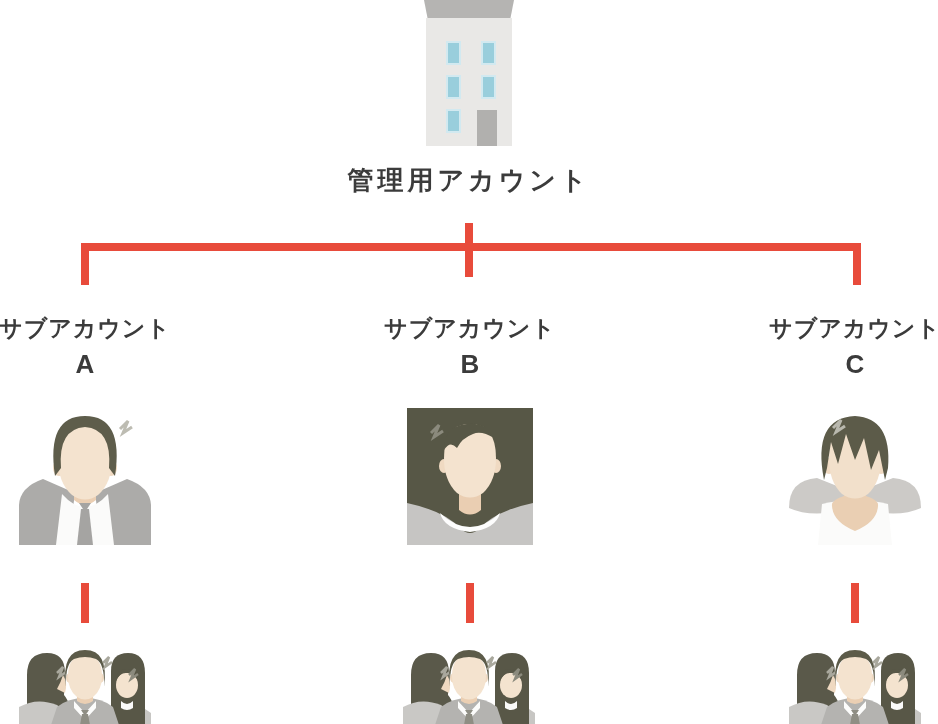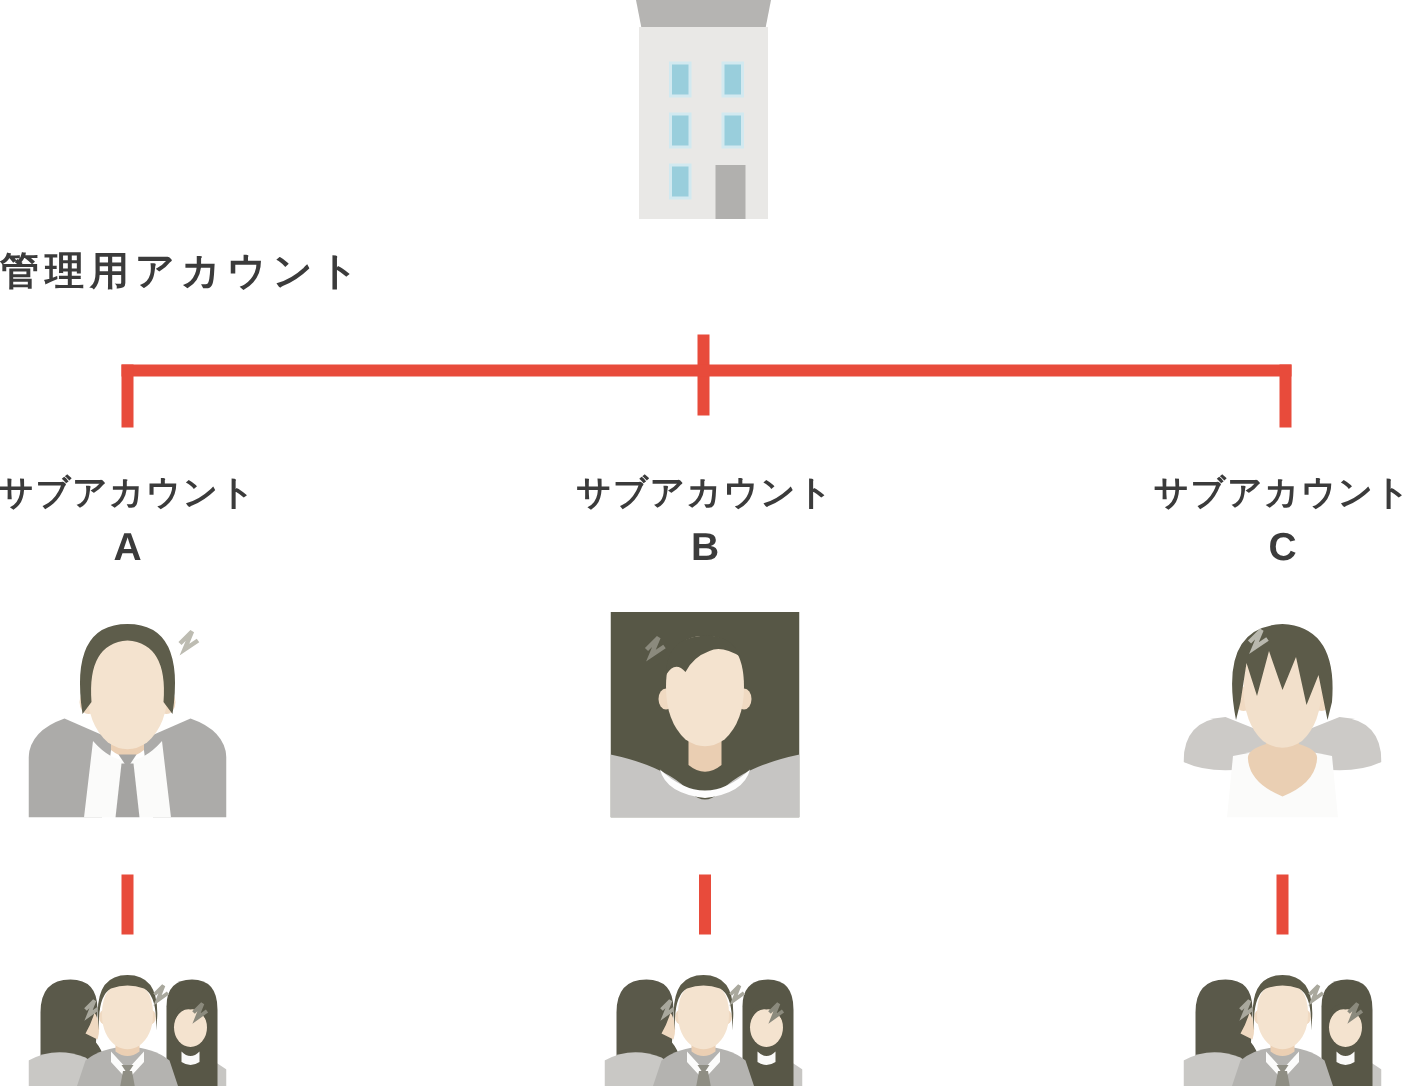--- a/index.html
+++ b/index.html
@@ -4,21 +4,21 @@
 <style>
   * { margin:0; padding:0; box-sizing:border-box; }
   html,body { background:#ffffff; }
   body { font-family:"Liberation Sans","DejaVu Sans",sans-serif; }
   .canvas { position:relative; width:938px; height:724px; background:#fff; overflow:hidden; }
   .abs { position:absolute; }
 
   .building { left:424px; top:0; width:90px; height:146px; }
 
   .root-label {
-    left:0; top:163px; width:938px; 
+    left:0; top:163px; width:938px; text-align:center;
     font-weight:bold; font-size:26px; letter-spacing:4px; line-height:34px;
     color:var(--label-text,#3b3b3b);
   }
 
   .line { background:var(--connector-red,#E84B3B); }
   .stem { left:465px; top:223px; width:8px; height:54px; }
   .hbar { left:81px;  top:243px; width:780px; height:8px; }
   .drop { top:243px; width:8px; height:42px; }
   .drop.a { left:81px; }  .drop.c { left:853px; }
 

